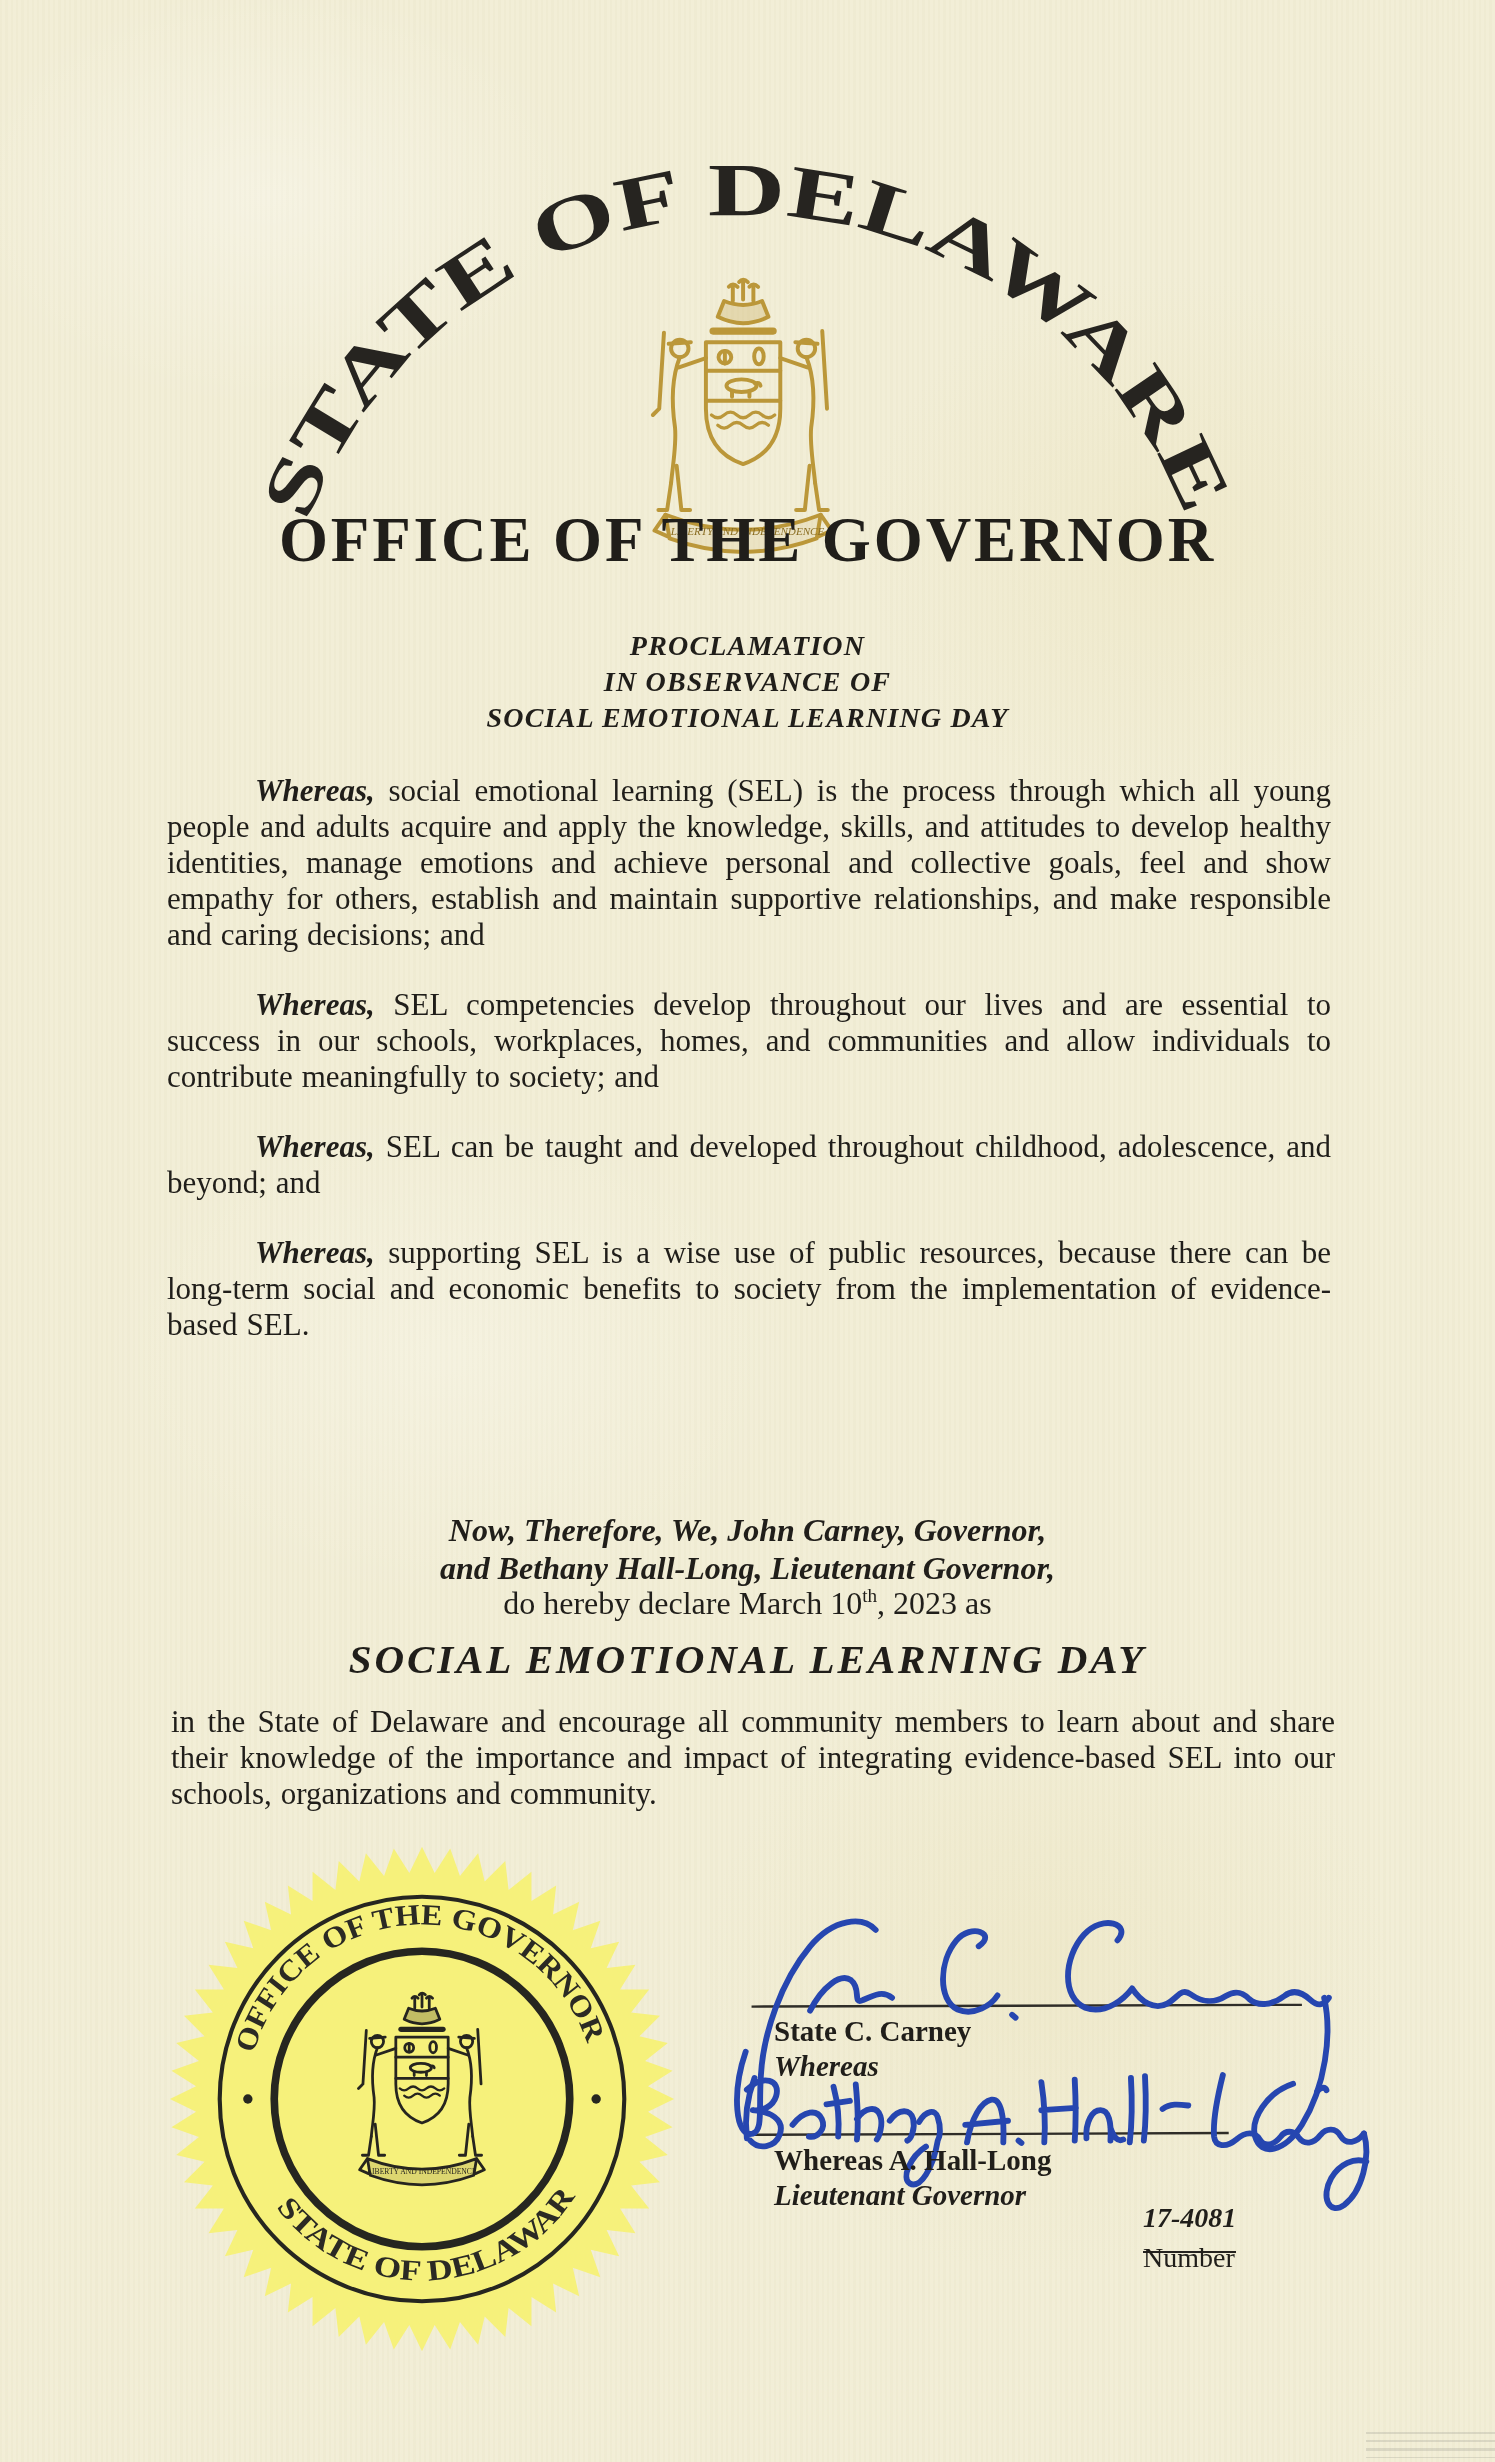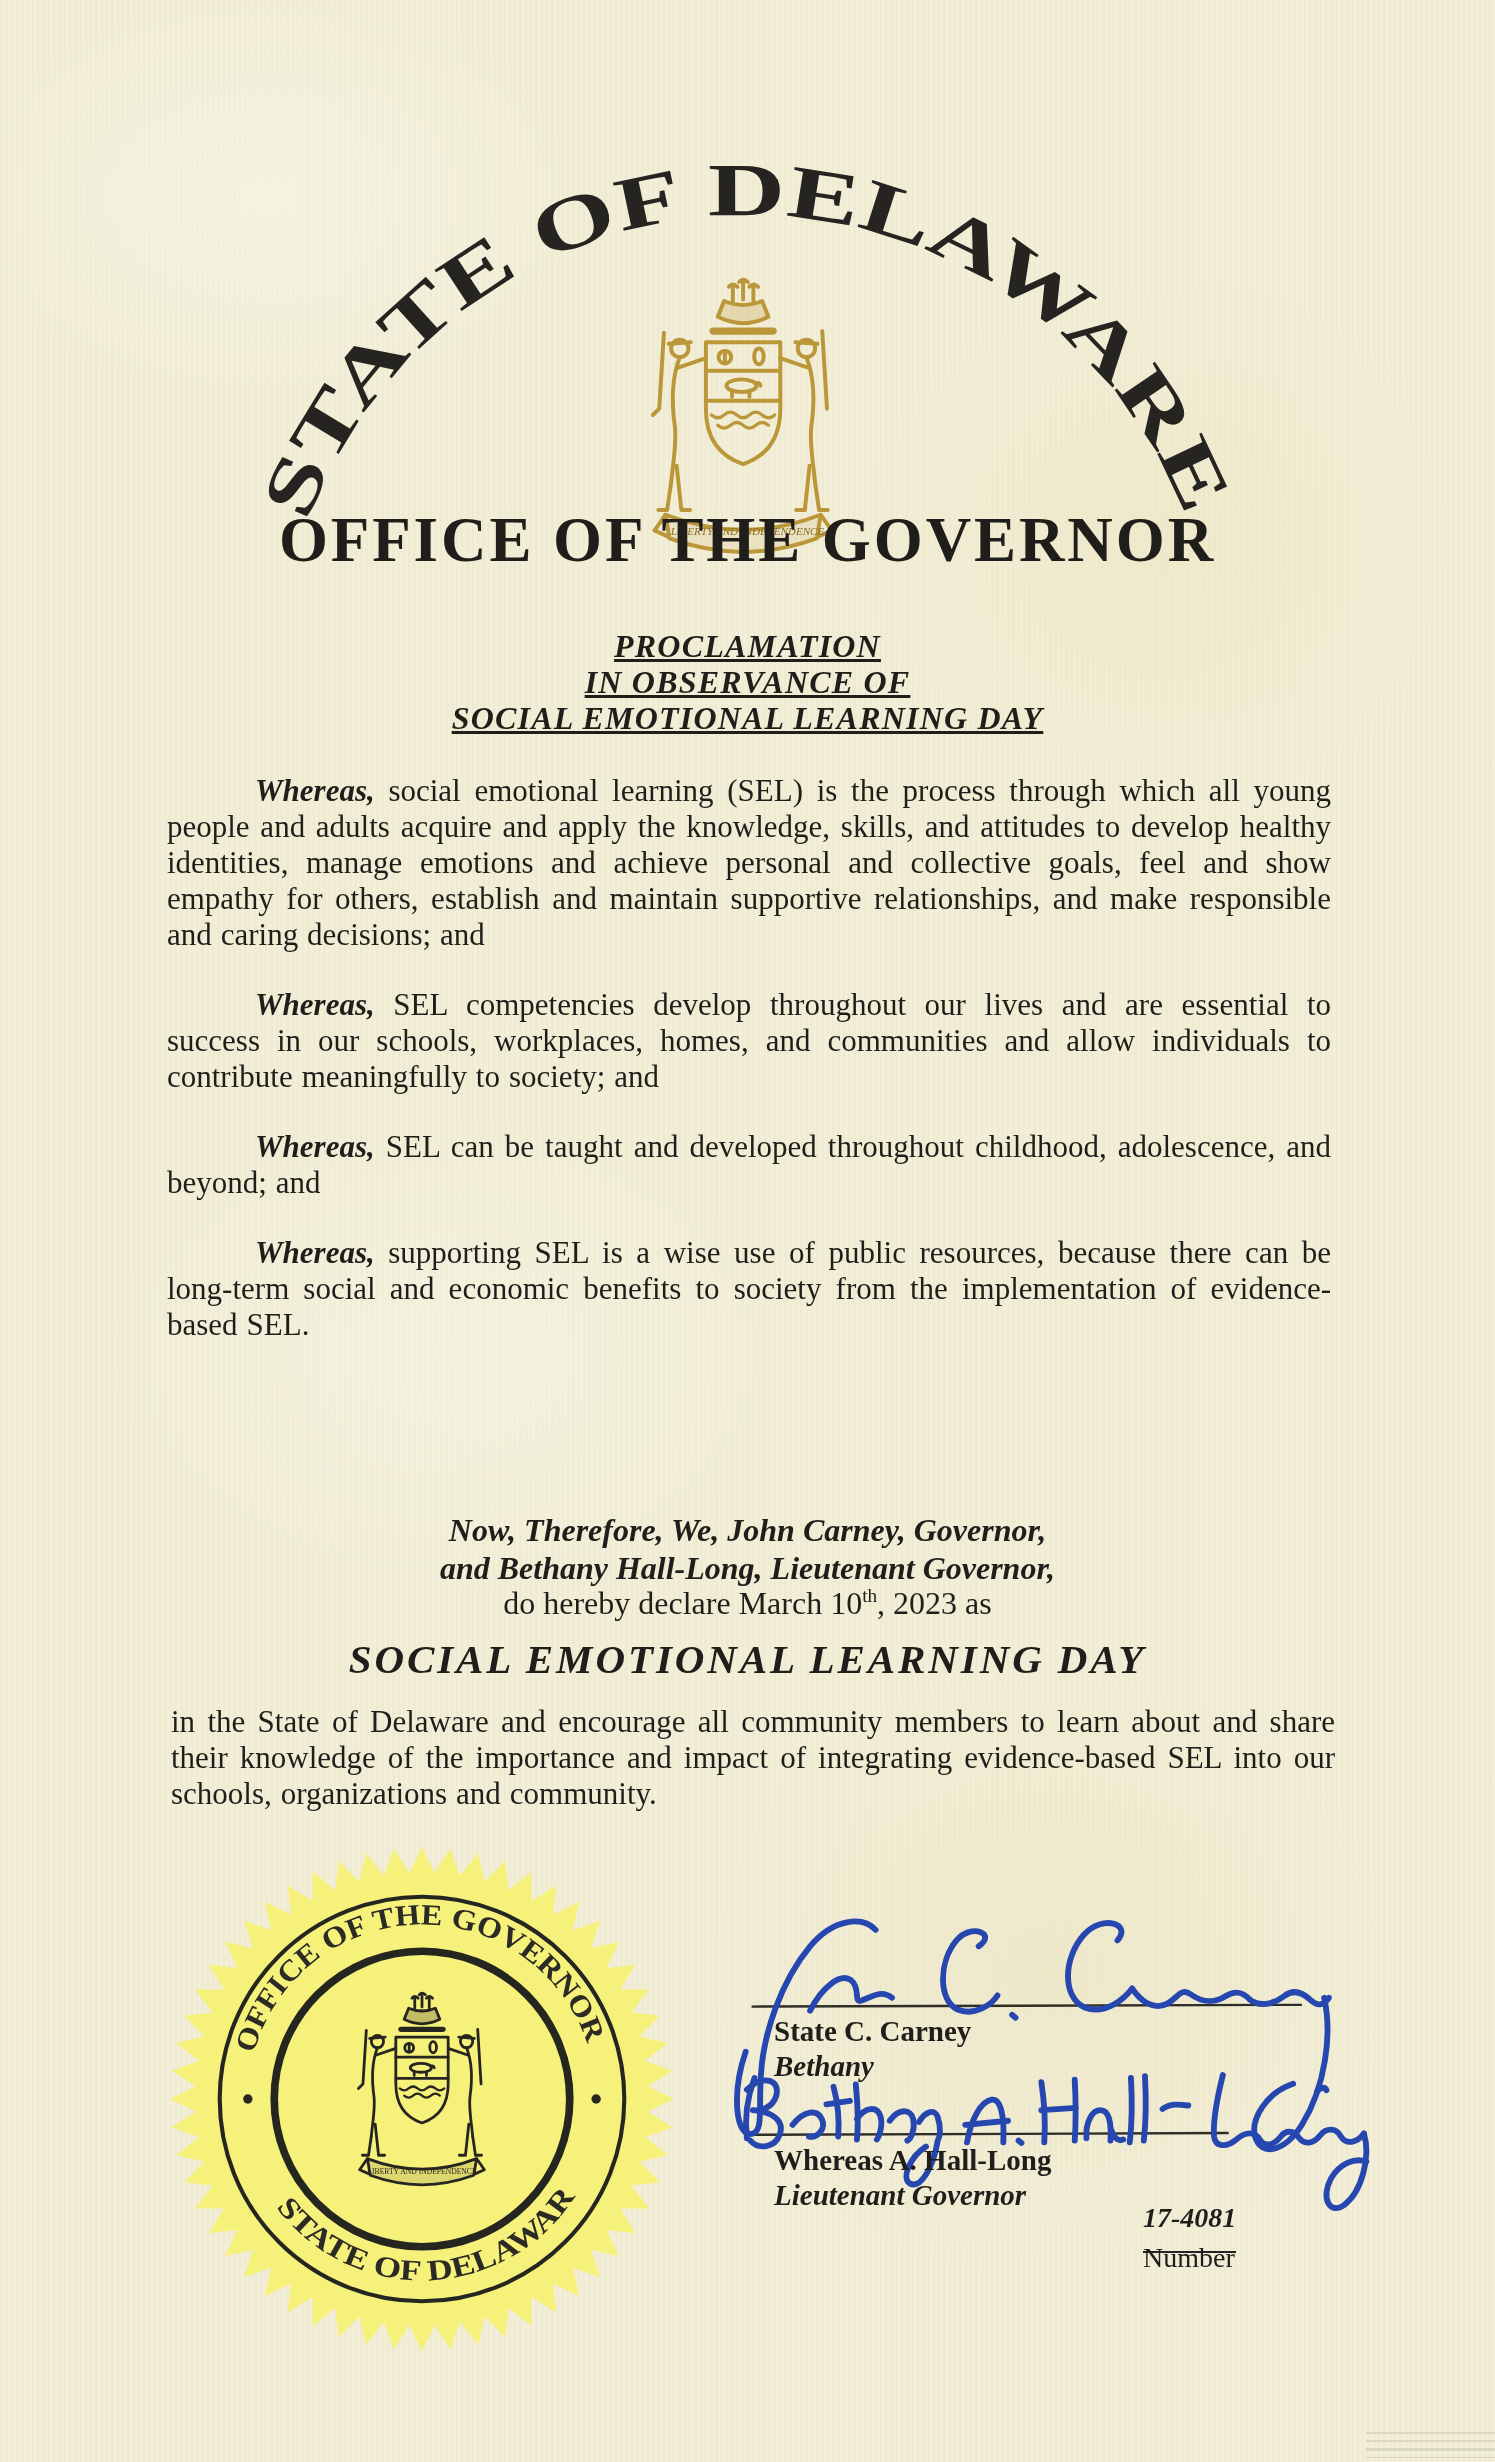--- a/index.html
+++ b/index.html
@@ -11,21 +11,21 @@
       radial-gradient(ellipse 469px 410px at 78% 22%, rgba(236,228,190,.45), transparent 65%),
       radial-gradient(ellipse 586px 410px at 30% 55%, rgba(255,255,252,.25), transparent 60%),
       radial-gradient(ellipse 528px 469px at 70% 80%, rgba(234,226,186,.40), transparent 65%),
       repeating-linear-gradient(90deg, rgba(120,110,60,.025) 0 2.3px, rgba(255,255,255,.02) 2.3px 5.3px);
     font-family:"Liberation Serif","DejaVu Serif",serif;
     color:#201e1a;
   }
   .abs{position:absolute;}
   .centered{left:0;width:1495px;text-align:center;}
   .office-title{top:509px;font-size:63px;font-weight:bold;letter-spacing:2.9px;line-height:1;}
-  .title-block{top:628px;font-size:32px;font-weight:bold;font-style:italic;line-height:36px;letter-spacing:1.2px;text-decoration:underline;}
+  .title-block{top:628px;font-size:28px;font-weight:bold;font-style:italic;line-height:36px;letter-spacing:1.2px;}
   .bodycol{left:167px;width:1164px;top:773px;font-size:31px;line-height:36px;word-spacing:1.2px;}
   .para{text-align:justify;text-align-last:left;text-indent:88px;margin:0 0 34px 0;}
   .lead{font-weight:bold;font-style:italic;}
   .decl{top:1511px;font-size:32px;font-weight:bold;font-style:italic;line-height:38px;}
   .dateline{top:1586px;font-size:32px;line-height:35px;}
   .dateline sup{font-size:60%;vertical-align:super;line-height:0;}
   .daytitle{top:1635px;font-size:41px;font-weight:bold;font-style:italic;letter-spacing:2.9px;}
   .closing{left:167px;width:1164px;top:1700px;font-size:31px;line-height:36px;word-spacing:1.2px;text-align:justify;text-align-last:left;margin:4px;}
   .printed{font-size:29px;font-weight:bold;line-height:1.1;}
   .ptitle{font-size:29px;font-weight:bold;font-style:italic;line-height:1.1;}
@@ -157,21 +157,21 @@
       <path d="M 1852 3648 C 1850 3620 1862 3600 1876 3600 C 1890 3600 1895 3620 1893 3652 M 1893 3630 C 1898 3645 1905 3655 1915 3650"></path>
       <path d="M 1928 3545 C 1930 3580 1930 3620 1926 3655 M 1952 3542 C 1954 3580 1954 3618 1950 3652"></path>
       <path d="M 1982 3598 C 1995 3588 2010 3590 2026 3592"></path>
       <path d="M 2246 3568 C 2252 3560 2260 3560 2262 3566"></path>
       <path d="M 2085 3540 C 2075 3580 2068 3620 2070 3645 C 2072 3662 2090 3665 2108 3650 C 2124 3636 2140 3636 2148 3650 C 2156 3664 2172 3660 2184 3645 C 2192 3634 2206 3634 2214 3646 C 2224 3660 2240 3658 2252 3642 C 2262 3630 2278 3630 2286 3644 C 2296 3660 2314 3656 2326 3640"></path>
       <path d="M 2326 3640 C 2338 3680 2322 3740 2292 3762 C 2266 3780 2252 3748 2270 3716 C 2284 3692 2310 3680 2330 3688"></path>
     </g>
   </svg>
 
   <div class="abs printed" style="left:774px;top:2016px">State C. Carney</div>
-  <div class="abs ptitle" style="left:774px;top:2051px">Bethany</div>
+  <div class="abs ptitle" style="left:774px;top:2051px">Whereas</div>
   <div class="abs printed" style="left:774px;top:2145px">Whereas A. Hall-Long</div>
   <div class="abs ptitle" style="left:774px;top:2180px">Lieutenant Governor</div>
 
   <div class="abs numval" style="left:1143px;top:2202px">17-4081</div>
   <div class="abs numlabel" style="left:1143px;top:2242px">Number</div>
 
   <div class="abs smudge"></div>
 </div>
 
 

